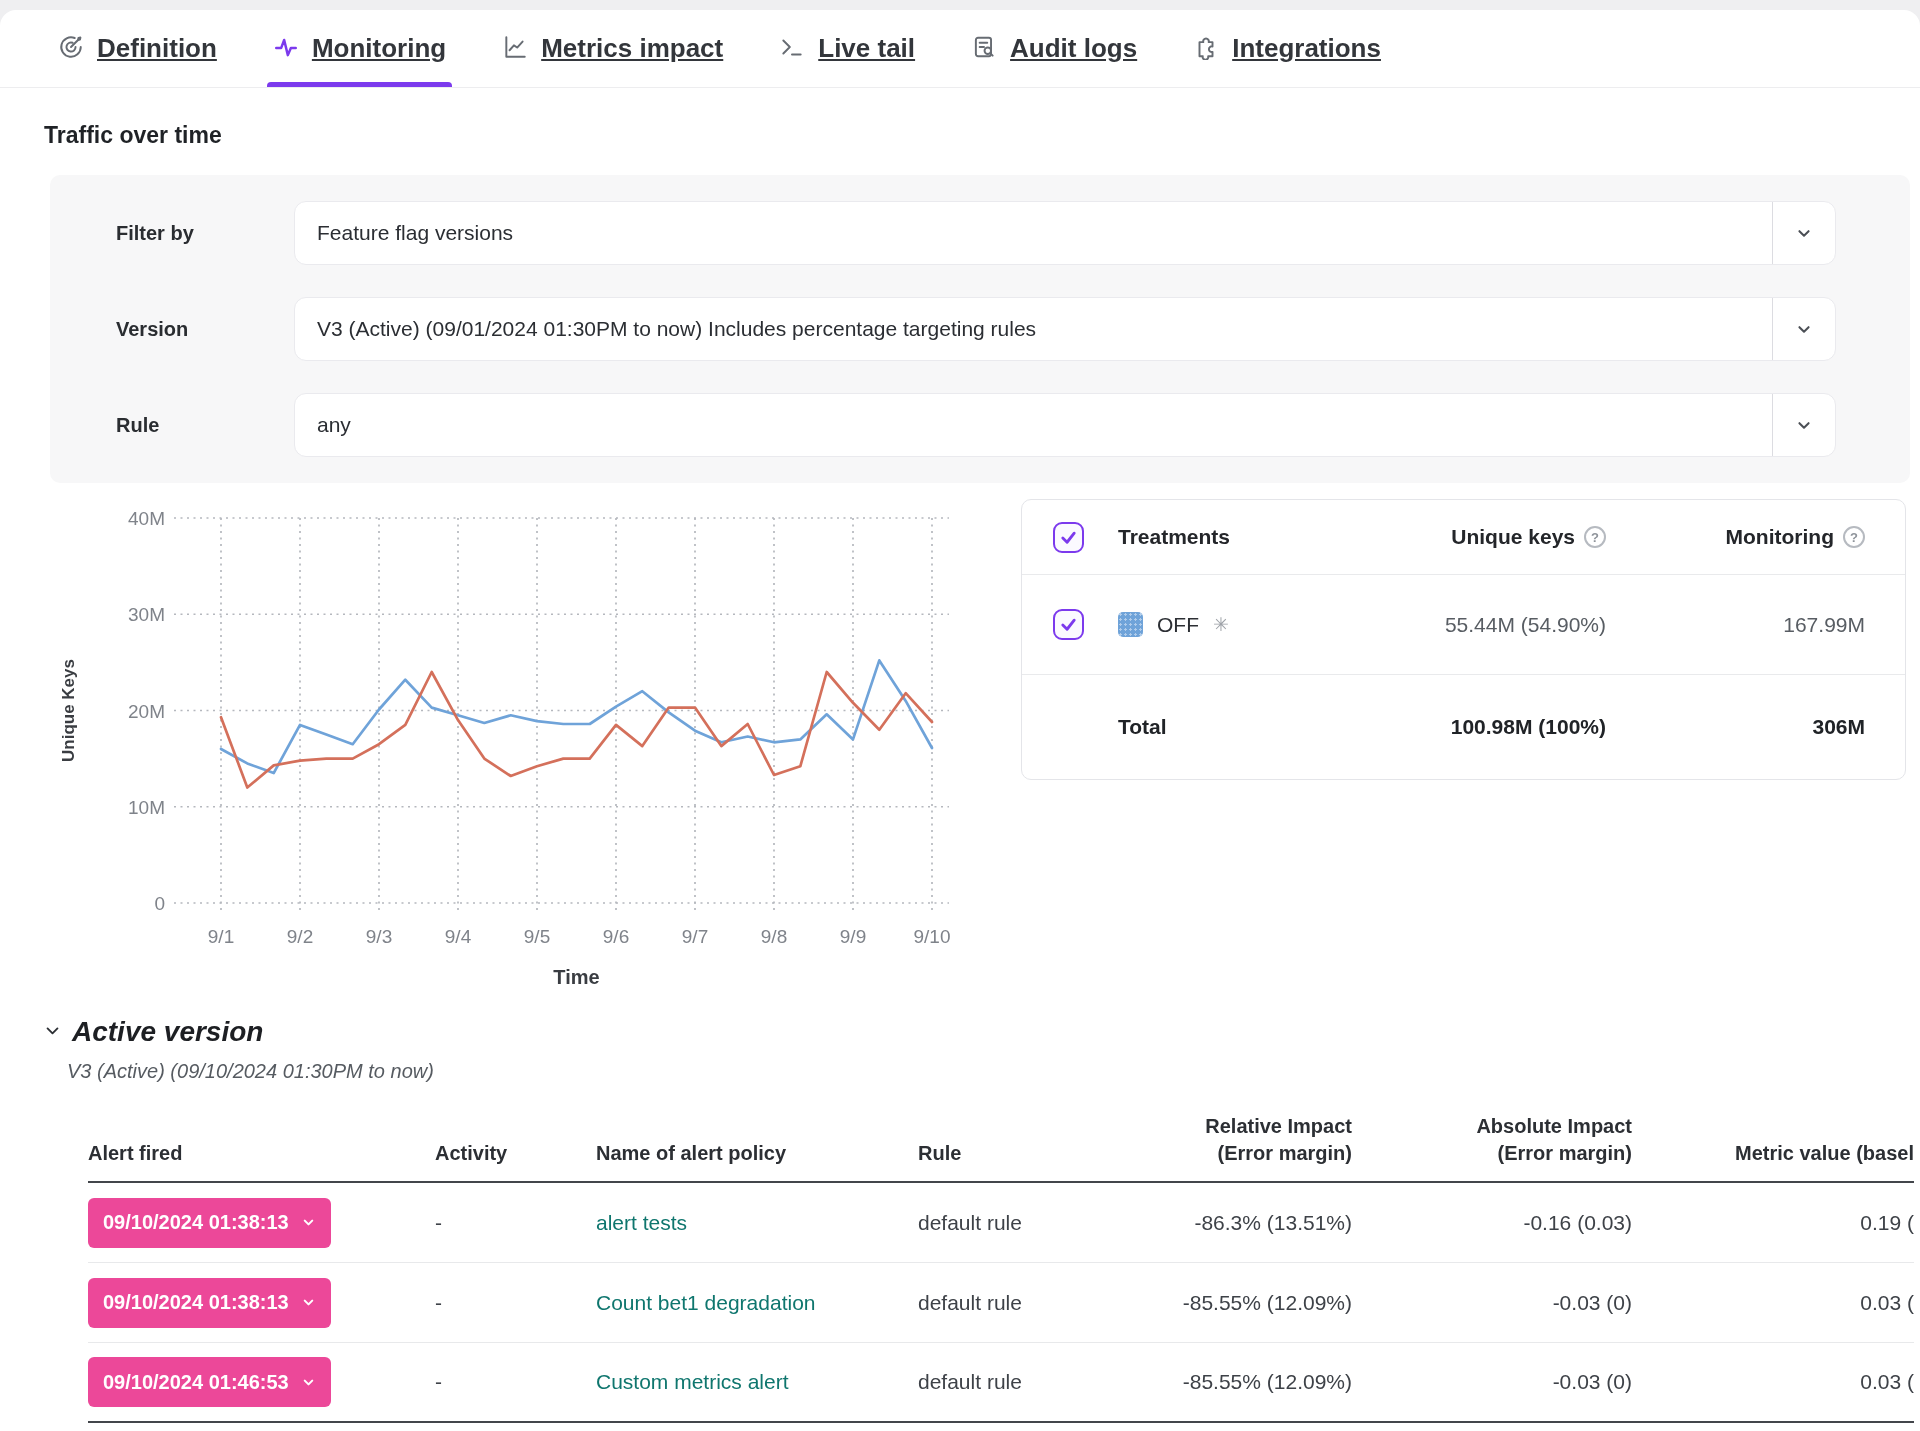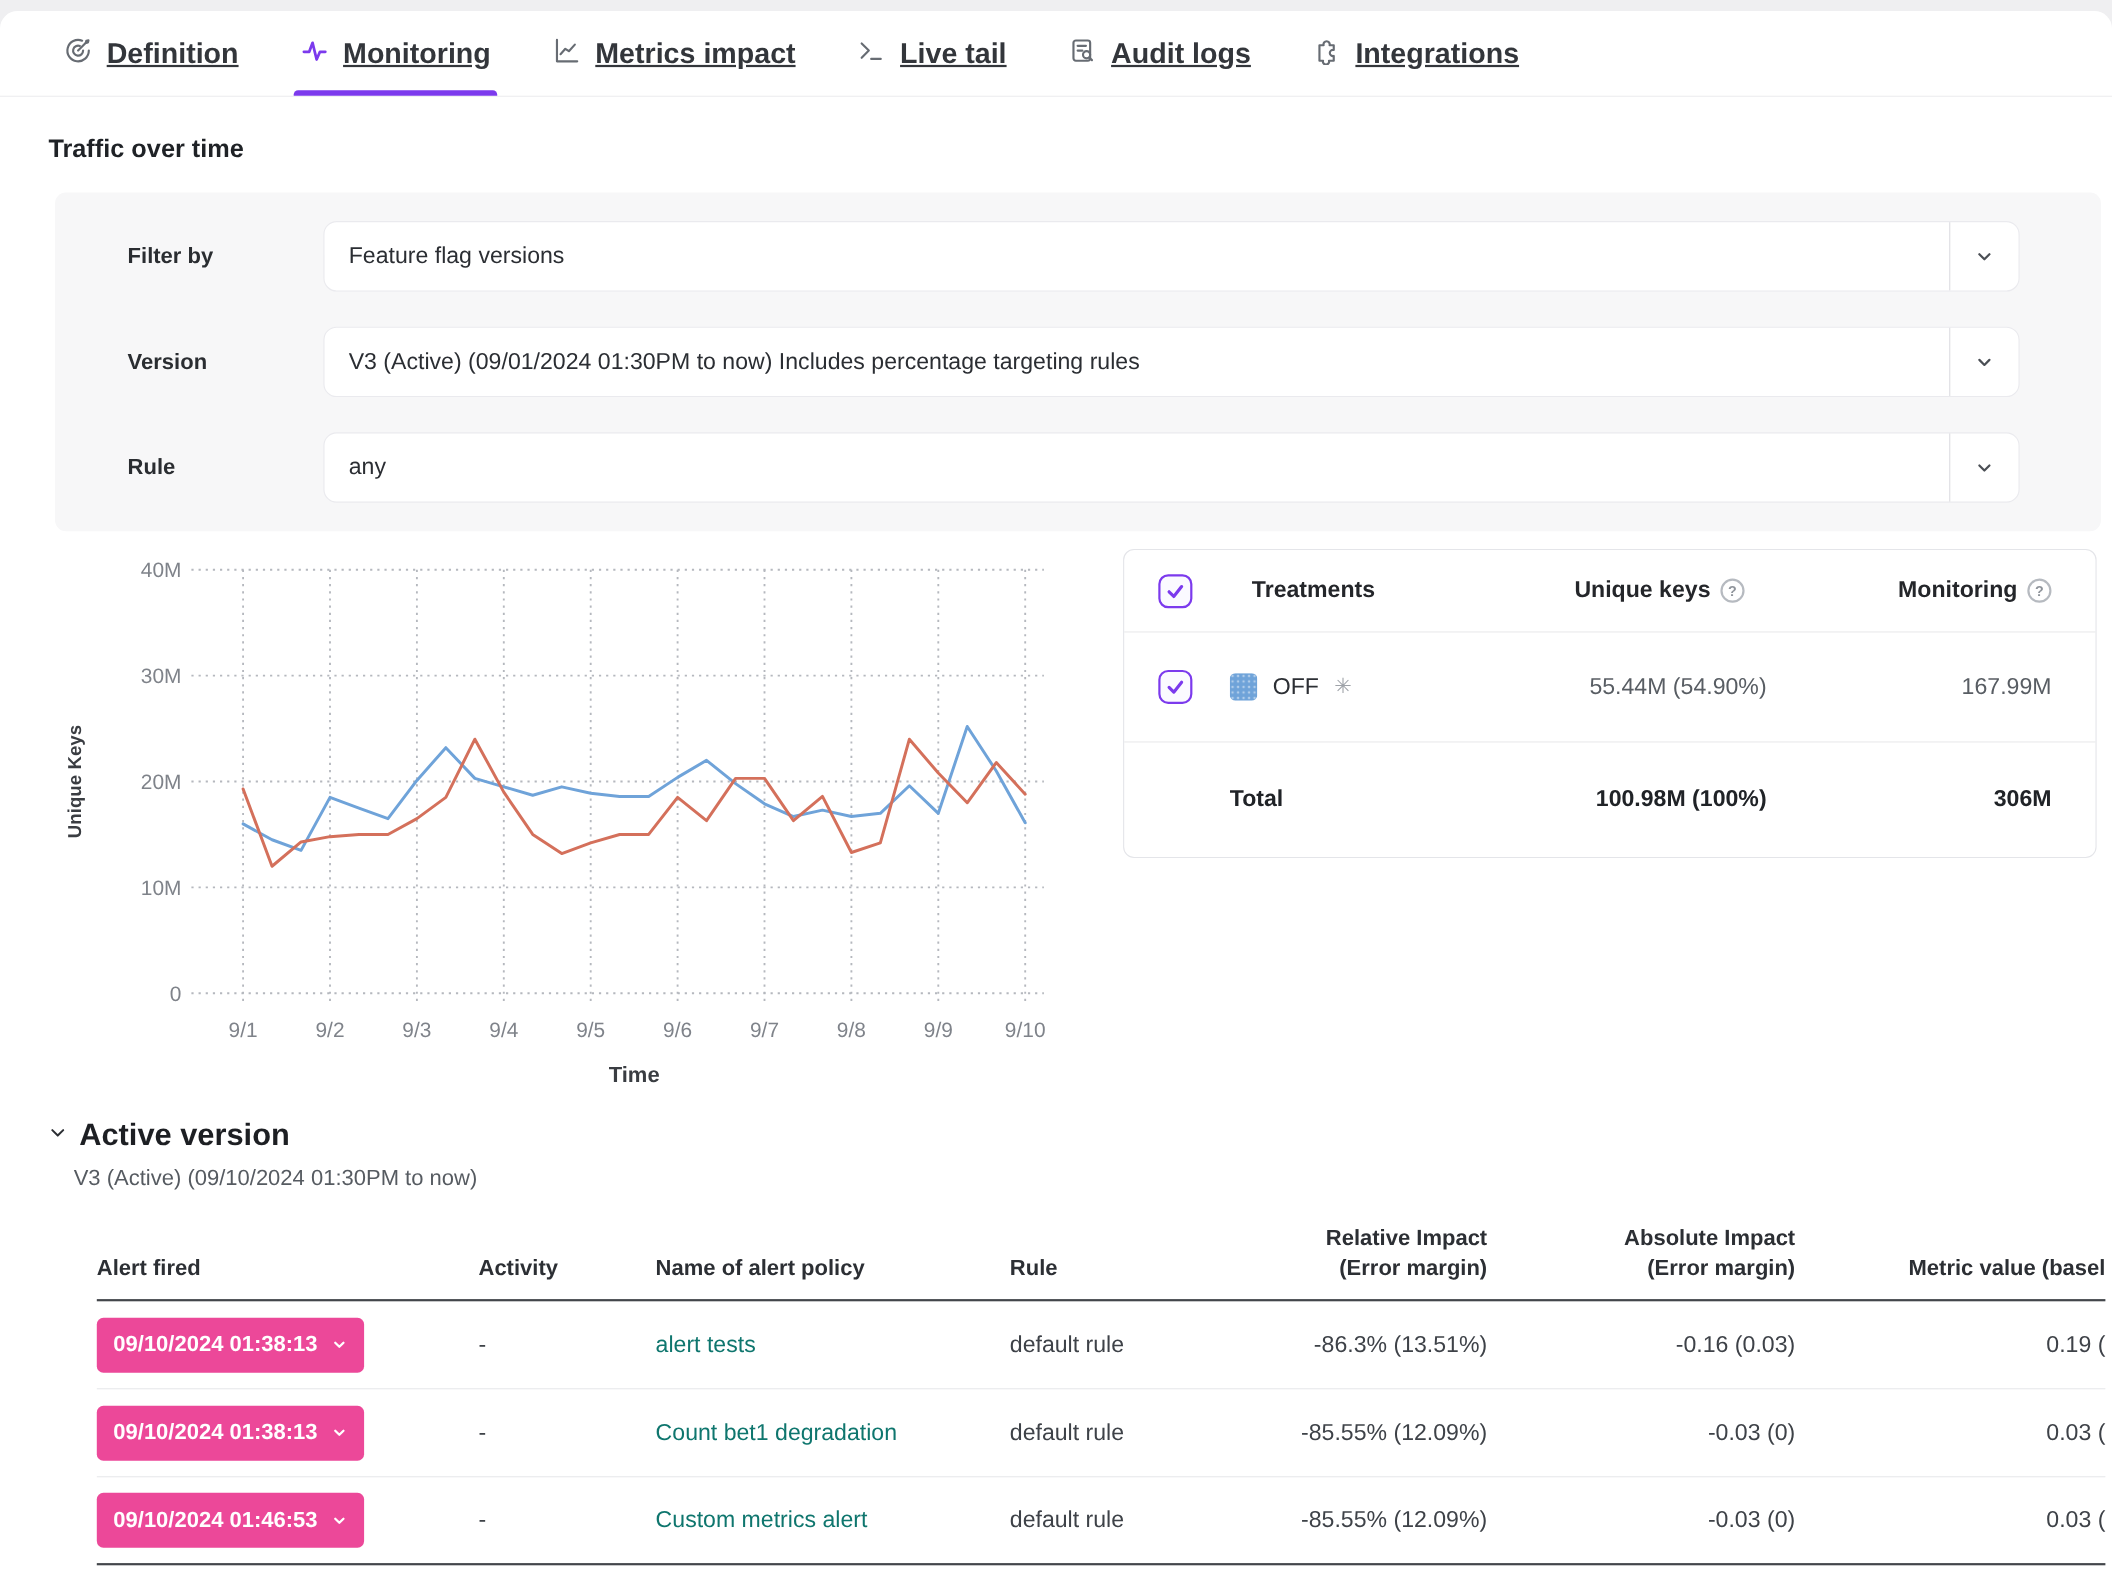--- a/index.html
+++ b/index.html
@@ -40,21 +40,21 @@
   .select-caret svg { stroke:#4b4f55; fill:none; stroke-width:2.2; stroke-linecap:round; stroke-linejoin:round; }
 
   
   .viz-row { display:flex; align-items:flex-start; padding:15px 8px 0 44px; }
   #traffic-chart { display:block; }
 
   
   .treatments-card { margin-left:47px; width:885px; border:1px solid #e4e5e9; border-radius:10px;
     background:#fff; margin-top:1px; }
   .t-row { display:grid; grid-template-columns:96px 1fr 290px 299px; align-items:center; }
-  .t-row.header { height:74px;gap:20px; }
+  .t-row.header { height:74px; }
   .t-row.data { height:100px; border-top:1px solid #e9eaec; }
   .t-row.total { height:105px; border-top:1px solid #e9eaec; }
   .t-check { margin-left:31px; width:31px; height:31px; border:2px solid #7c3aed; border-radius:9px;
     background:#fbfaff; display:flex; align-items:center; justify-content:center; cursor:pointer; }
   .t-check svg { stroke:#7c3aed; fill:none; stroke-width:3; stroke-linecap:round; stroke-linejoin:round; }
   .t-name { display:flex; align-items:center; gap:14px; font-size:21px; color:#2c2f34; }
   .t-name.header-label { font-weight:700; color:#24262a; }
   .swatch { width:25px; height:25px; border-radius:5px;
     background-image: radial-gradient(rgba(255,255,255,.45) 1px, transparent 1.4px);
     background-size:5px 5px; }
@@ -65,21 +65,21 @@
     font-size:21px; font-weight:700; color:#24262a; }
   .t-row .pad-r { padding-right:40px; }
   .help-icon { width:22px; height:22px; border:2px solid #b6bac0; border-radius:50%;
     color:#8f949b; font-size:13px; font-weight:700; display:flex; align-items:center;
     justify-content:center; }
   .t-val { text-align:right; font-size:21px; color:#585d63; }
   .t-total-label { font-size:21px; font-weight:700; color:#202327; grid-column:2; }
   .t-val.bold { font-weight:700; color:#202327; }
 
   
-  .active-version { padding-left:44px; margin-top:18px; }
+  .active-version { padding-left:44px; margin-top:18px;font-style:italic; }
   .av-head { display:flex; align-items:center; gap:11px; cursor:pointer; }
   .av-head svg { stroke:#2c2f34; fill:none; stroke-width:2.4; stroke-linecap:round; stroke-linejoin:round; }
   .av-title { font-size:28px; font-weight:700; color:#1d1f23; }
   .av-sub { margin:12px 0 0 23px; font-size:20px; color:#565b61; }
 
   
   .alerts-table { margin:30px 0 0 88px; width:1826px; }
   .a-grid { display:grid; grid-template-columns:347px 161px 322px 170px 264px 280px 282px; align-items:center; }
   .a-head { border-bottom:2px solid #43464b; padding-bottom:14px; align-items:end; }
   .a-head .h { font-size:20px; font-weight:700; color:#2c2f34; line-height:1.35; }

